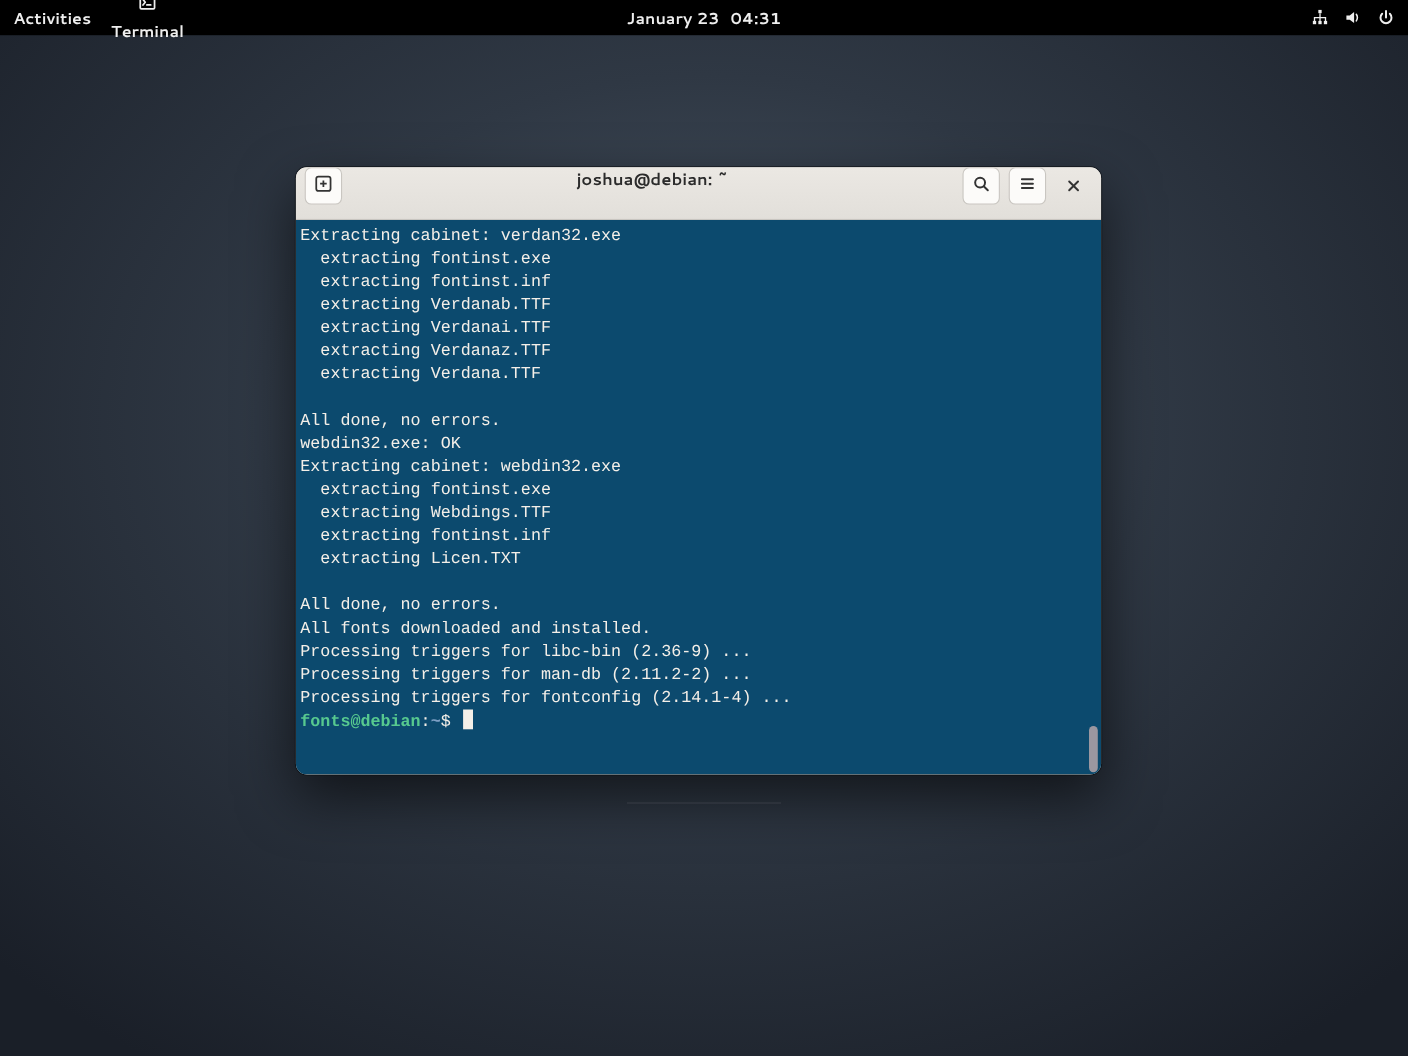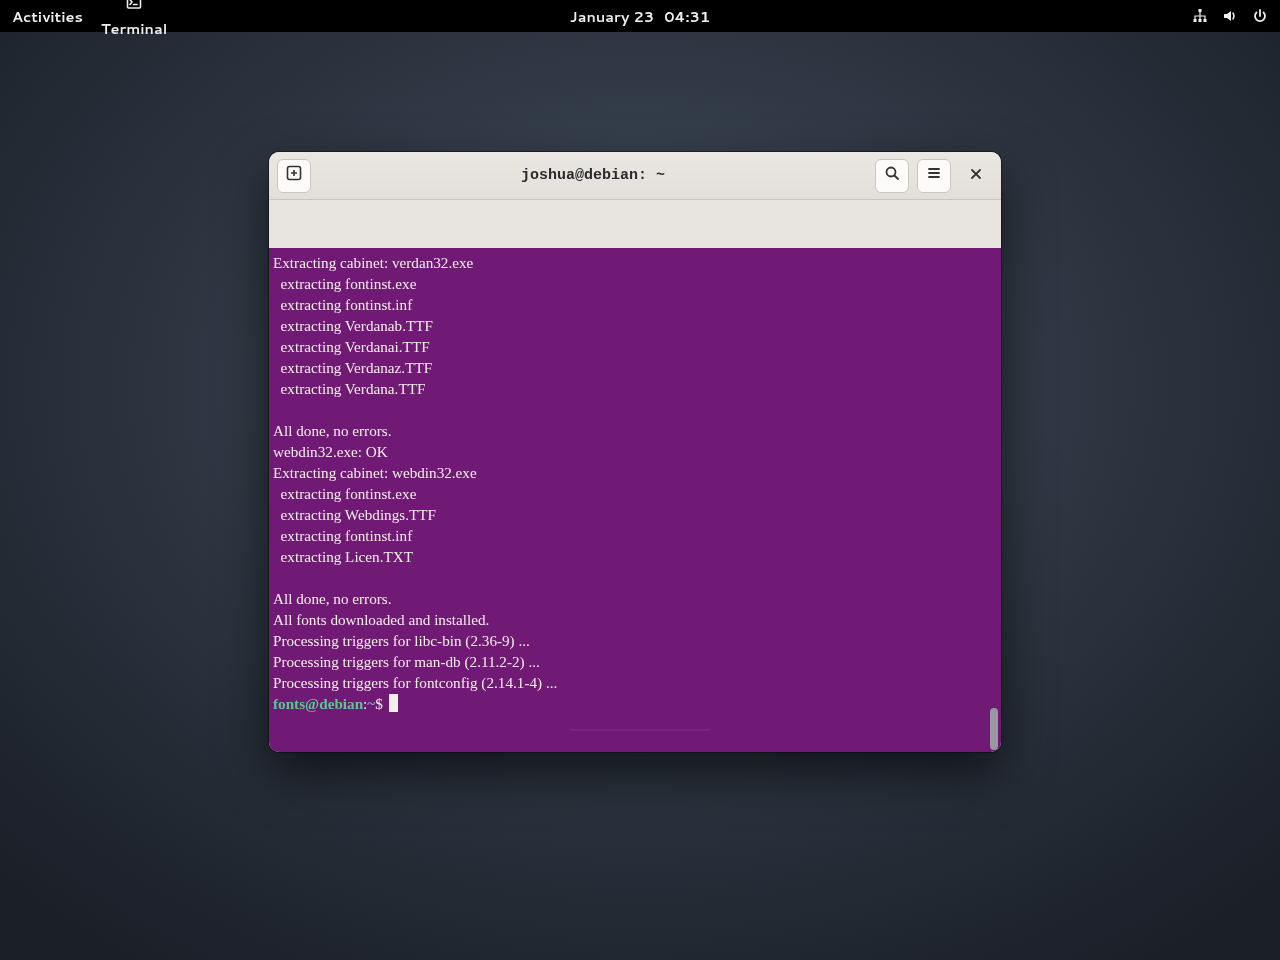--- a/index.html
+++ b/index.html
@@ -25,44 +25,43 @@
 
   
   .window {
     position: absolute; left: 269px; top: 152px; width: 732px;
     border-radius: 10px; overflow: hidden;
     box-shadow: 0 20px 50px rgba(0,0,0,0.6), 0 0 0 1px rgba(0,0,0,0.4);
     background: #e8e5e0;
   }
   .titlebar {
     height: 48px; background: linear-gradient(#ebe8e3, #e2dfda);
-    display: flex; align-items: center; justify-content: space-between;
-    padding: 0 8px; border-bottom: 1px solid #c8c5c0; font-family: Liberation Mono, monospace;
+    display: flex; align-items: flex-start; justify-content: space-between;
+    padding: 0 8px; border-bottom: 1px solid #c8c5c0;
   }
   .tb-left, .tb-right { display: flex; align-items: center; gap: 8px; }
   .tb-title { flex: 1; text-align: center; font-weight: 700; color: #2b2b2b; font-size: 15px; }
   .tb-btn {
     width: 34px; height: 34px; border-radius: 6px;
     background: #fcfbf9; border: 1px solid #c9c6c1;
     display: flex; align-items: center; justify-content: center;
     color: #333;
   }
   .tb-close {
     width: 34px; height: 34px; display: flex; align-items: center; justify-content: center;
     color: #333; font-size: 18px; font-weight: 600;
   }
 
   .term-body {
-    background: #701a75; color: #f4efe8;
-    font-family: Liberation Serif, serif;
+    background: #0c4a6e; color: #f4efe8;
+    font-family: Liberation Mono, monospace;
     font-size: 15.2px; line-height: 21px;
     padding: 4px 0 12px 4px;
     position: relative;
     height: 504px;
-    margin-top: 48px;
   }
   .term-body pre { white-space: pre; font-family: inherit; margin: 0; }
   .prompt-user { color: #57c98f; font-weight: 600; }
   .prompt-sep { color: #f4efe8; }
   .prompt-tilde { color: #7ea0c5; font-weight: 600; }
   .cursor {
     display: inline-block; width: 9px; height: 18px;
     background: #f4efe8; vertical-align: -3px; margin-left: 2px;
   }
   .term-scrollbar {

